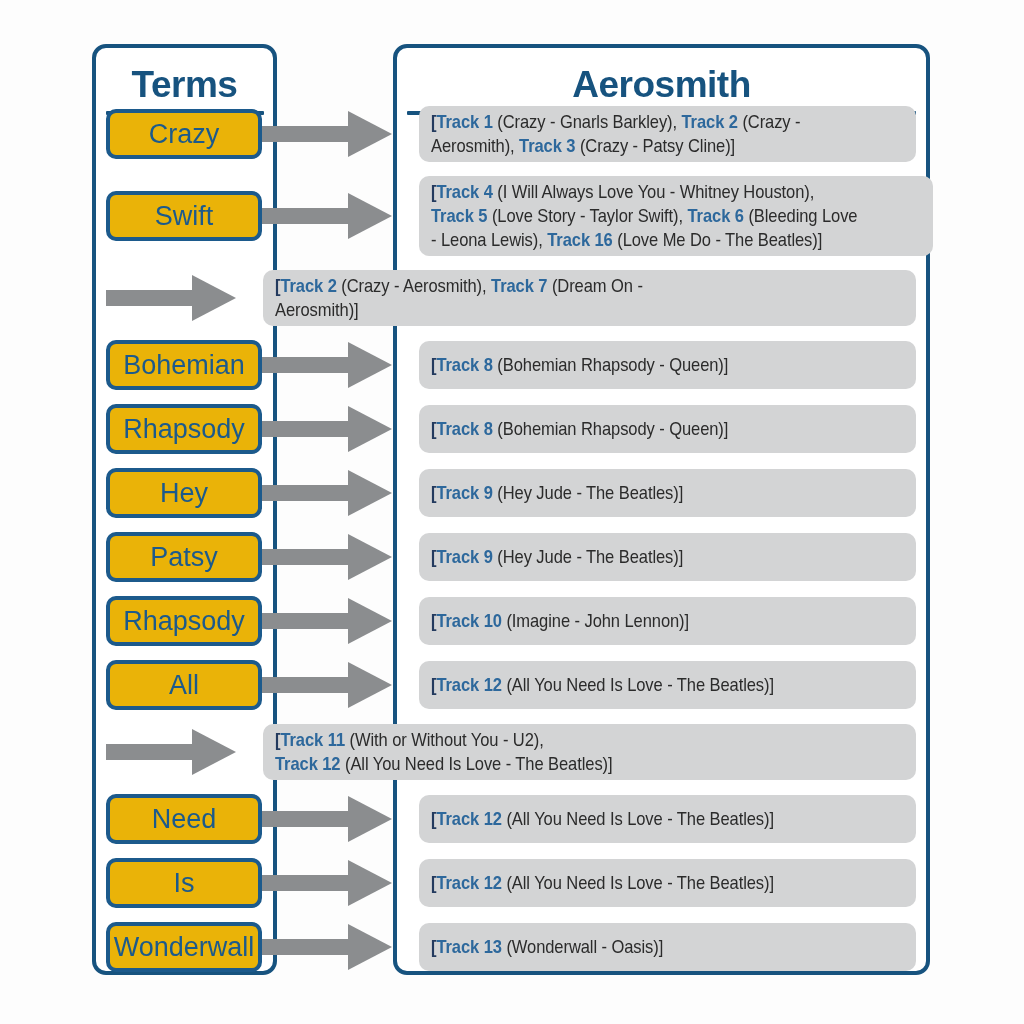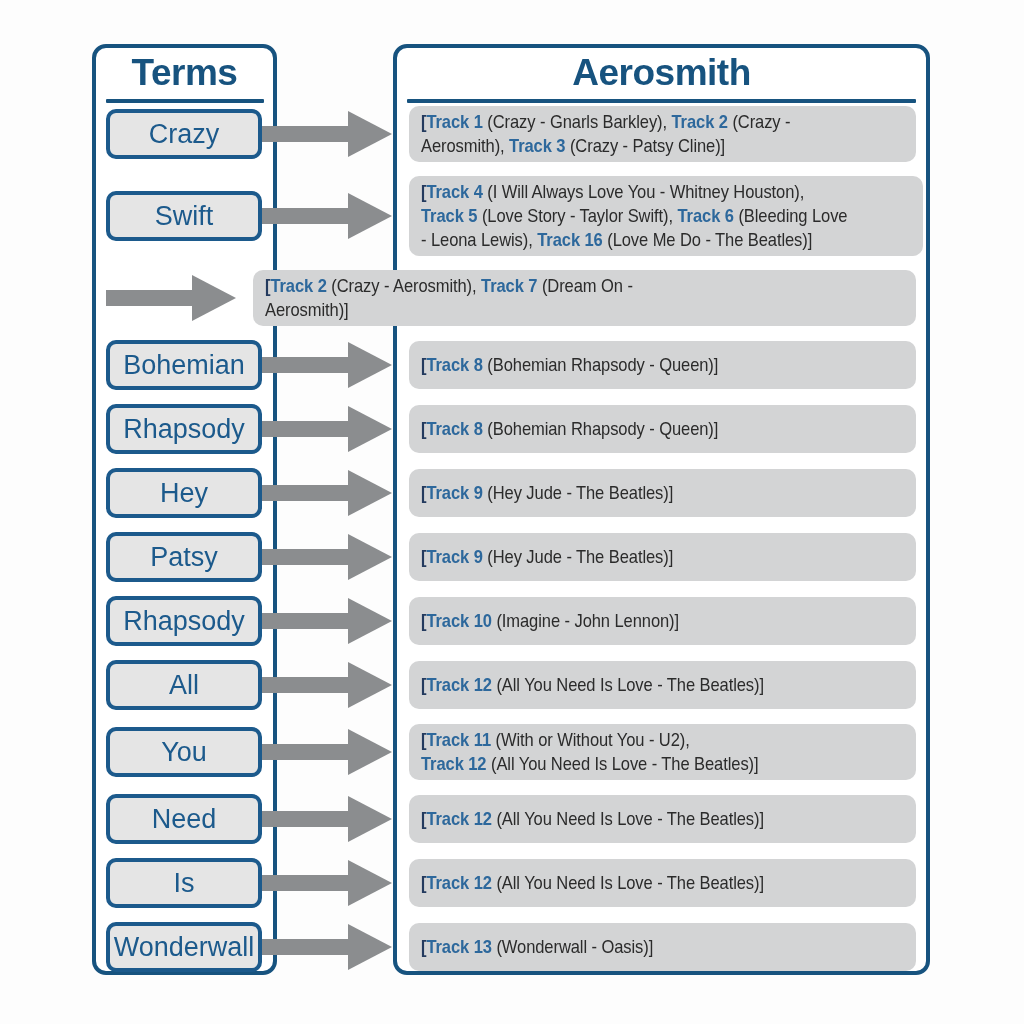--- a/index.html
+++ b/index.html
@@ -16,43 +16,43 @@
     position:relative;width:1024px;height:1024px;background:#fdfdfd;overflow:hidden;
     font-family:"Liberation Sans","DejaVu Sans",sans-serif;
   }
   .panel{
     position:absolute;top:44px;height:931px;background:#ffffff;
     border:4px solid var(--blue);border-radius:14px;box-sizing:border-box;
   }
   .panel-left{left:92px;width:185px;}
   .panel-right{left:393px;width:537px;}
   .panel-title{
-    margin-top:4px;text-align:center;font-size:37px;font-weight:bold;
+    margin-top:16px;text-align:center;font-size:37px;font-weight:bold;
     color:var(--blue);letter-spacing:-0.5px;
   }
   .title-underline{height:4px;background:var(--blue);margin:5px auto 0;border-radius:1px;}
   .underline-terms{width:158px;}
   .underline-docs{width:509px;}
   .rows{position:absolute;left:106px;top:106px;width:810px;}
   .row{display:flex;align-items:center;margin-bottom:14px;}
   .term-box{
     flex:0 0 156px;box-sizing:border-box;width:156px;min-height:50px;
-    border:4px solid var(--term-blue);border-radius:10px;background:#e5e5e5;
+    border:4px solid var(--term-blue);border-radius:10px;background:#eab308;
     display:flex;align-items:center;justify-content:center;
     font-size:27px;color:var(--term-blue);padding:2px 4px;
   }
   .arrow{position:relative;flex:0 0 130px;width:130px;height:48px;}
   .arrow-shaft{position:absolute;left:0;top:50%;margin-top:-8px;width:88px;height:16px;background:var(--gray);}
   .arrow-head{
     position:absolute;left:86px;top:50%;margin-top:-23px;width:0;height:0;
     border-top:23px solid transparent;border-bottom:23px solid transparent;
     border-left:44px solid var(--gray);
   }
   .doc-box{
-    flex:1;margin-left:17px;box-sizing:border-box;min-height:48px;
+    flex:1;margin-left:27px;box-sizing:border-box;min-height:48px;
     background:var(--docbg);border-radius:10px;
     display:flex;align-items:center;padding:4px 12px;
   }
   .doc-text{
     font-size:19px;line-height:24px;white-space:nowrap;color:var(--body);
     transform:scaleX(0.87);transform-origin:0 50%;letter-spacing:-0.1px;
   }
   .track{color:var(--track-blue);font-weight:bold;}
   .bracket{color:var(--bracket);font-weight:bold;}
 </style>
@@ -203,23 +203,20 @@
         <div class="arrow-head"></div>
       </div>
       <div class="doc-box">
         <div class="doc-text">
           <span class="bracket">[</span><span class="track">Track 12</span><span> (All You Need Is Love - The Beatles)]</span>
         </div>
       </div>
     </div>
 
     <div class="row">
-      <div class="term-box">
-        <span>You</span>
-      </div>
       <div class="arrow">
         <div class="arrow-shaft"></div>
         <div class="arrow-head"></div>
       </div>
       <div class="doc-box">
         <div class="doc-text">
           <span class="bracket">[</span><span class="track">Track 11</span><span> (With or Without You - U2),</span><br>
           <span class="track">Track 12</span><span> (All You Need Is Love - The Beatles)]</span>
         </div>
       </div>

